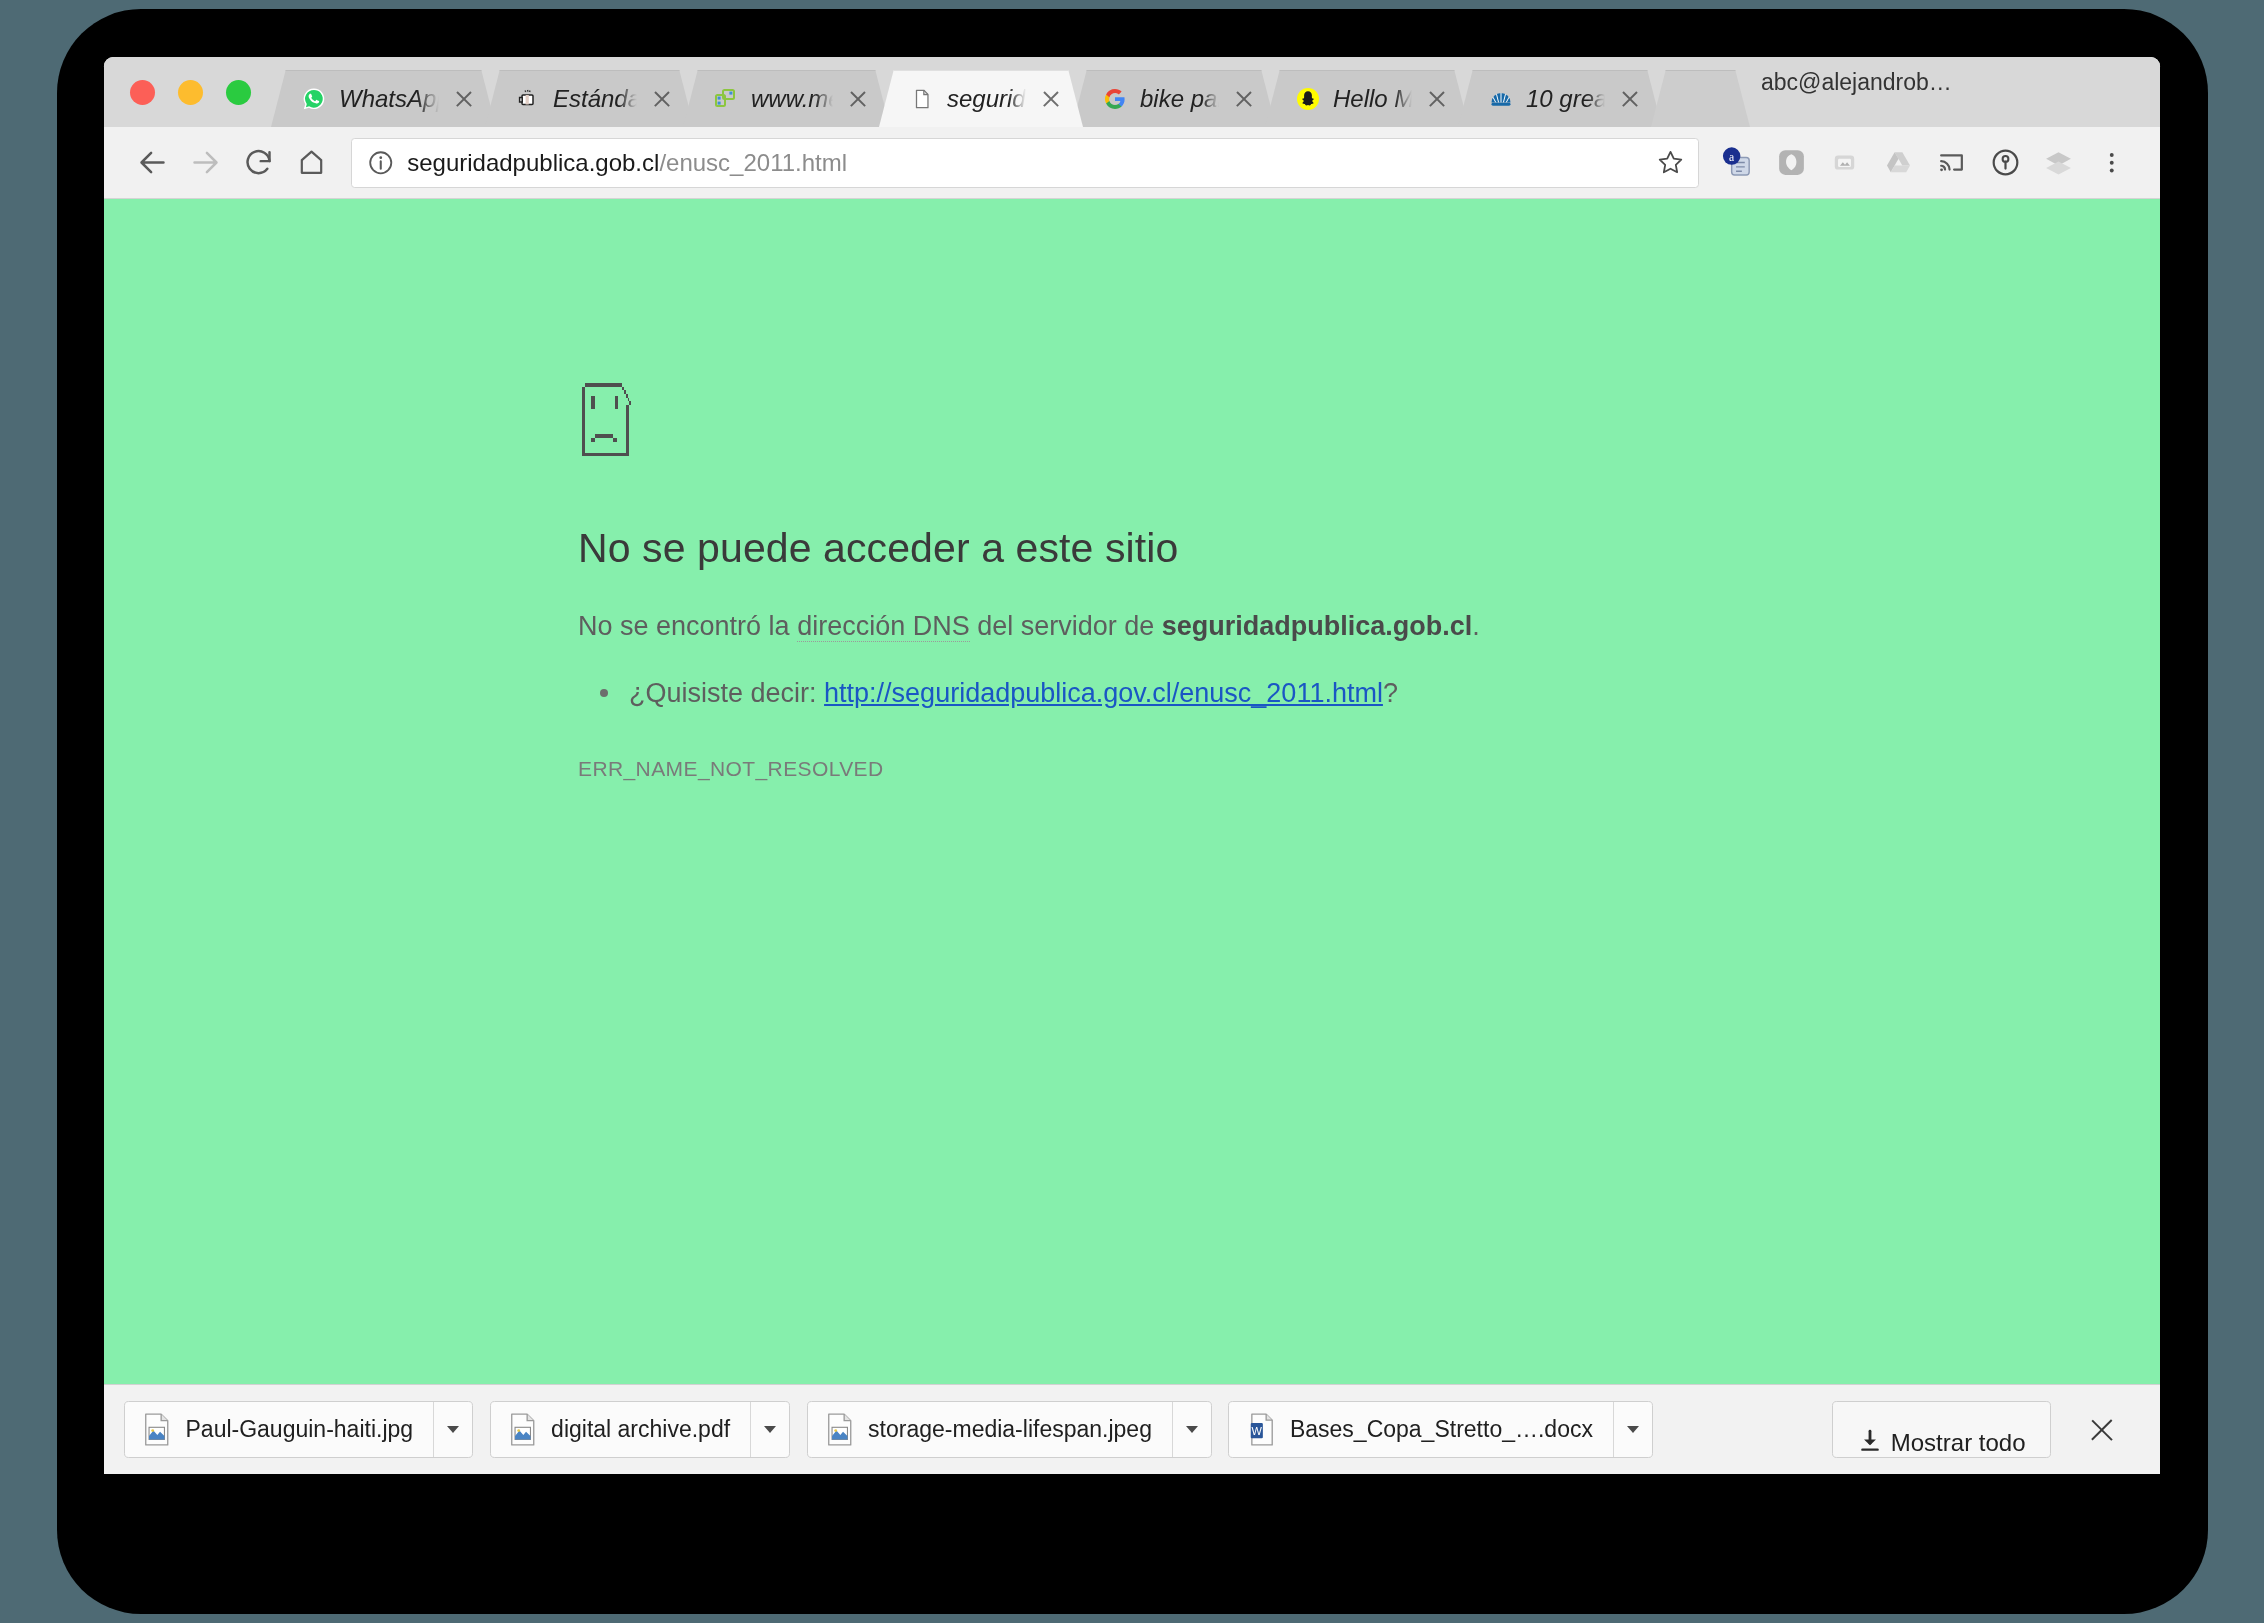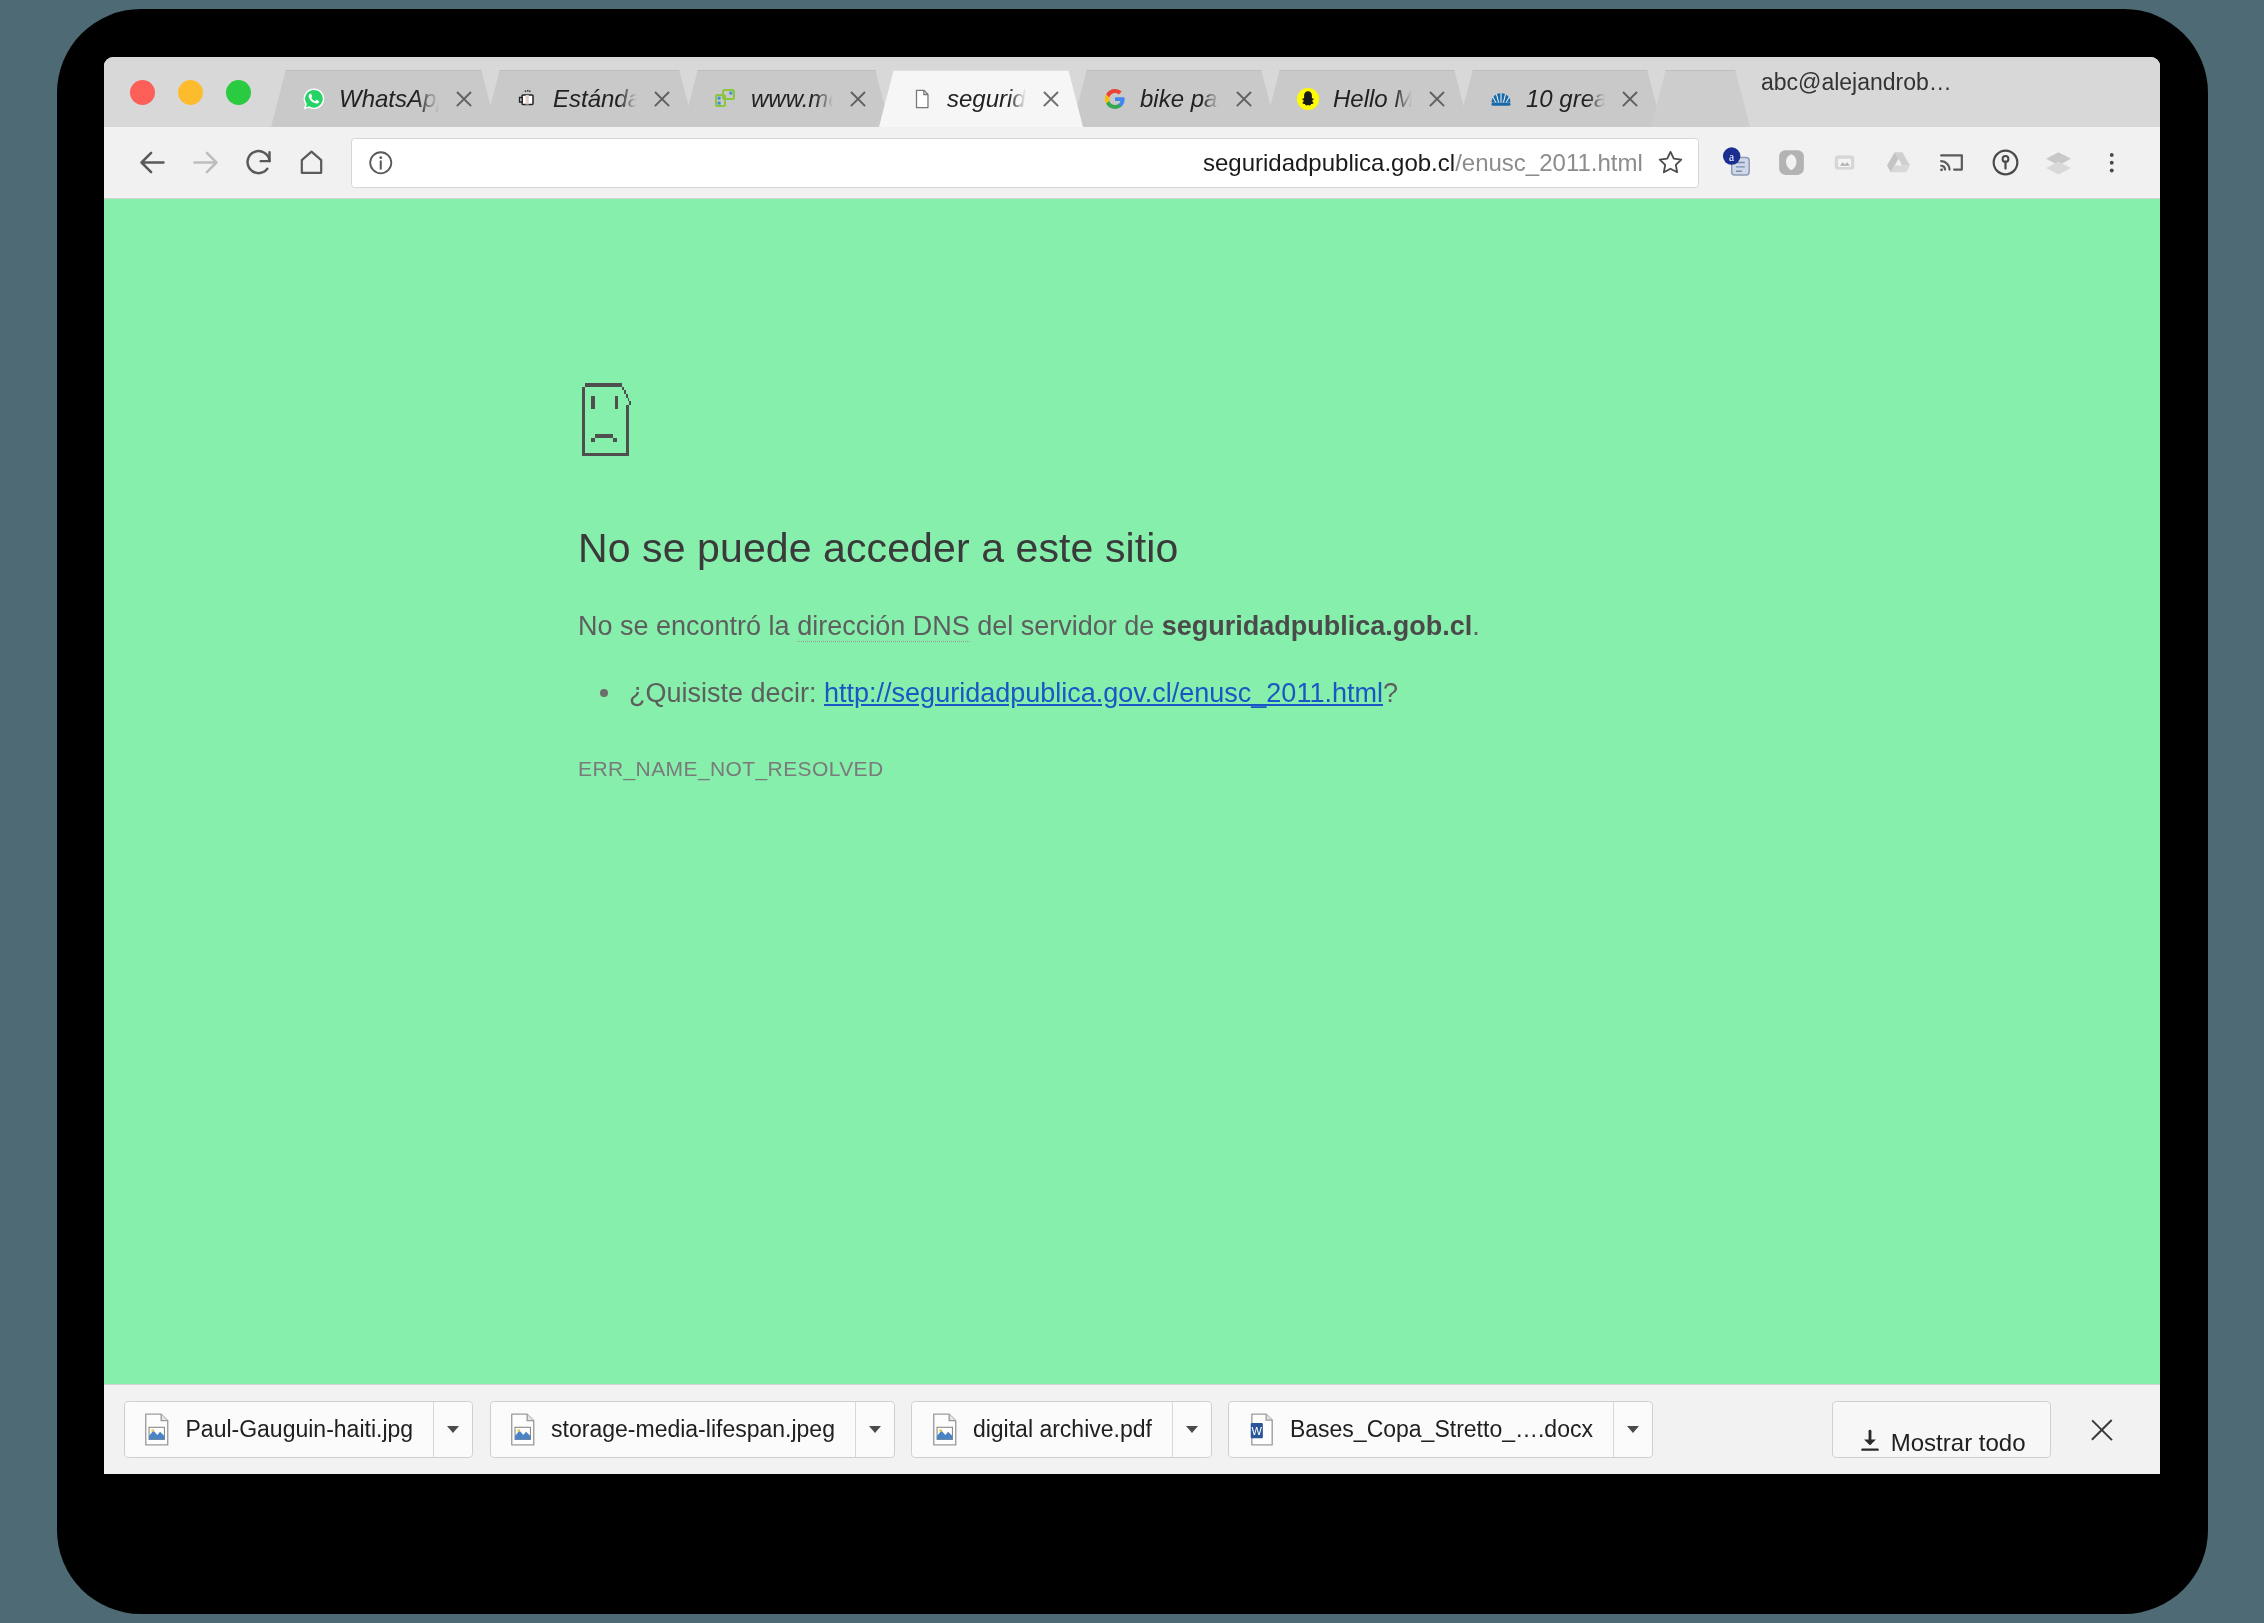--- a/index.html
+++ b/index.html
@@ -155,21 +155,20 @@
     padding: 0 13px 0 14.7px;
     gap: 13px;
     min-width: 0;
   }
   #omnibox-text {
     font-size: 24px;
     color: #8c8c8c;
     white-space: nowrap;
     overflow: hidden;
     flex: 1;
-    text-align: right;
   }
   #omnibox-text b { color: #1a1a1a; font-weight: 400; }
   .omni-icon { flex-shrink: 0; display: flex; }
   .toolbar-ext {
     width: 48px; height: 48px;
     display: flex; align-items: center; justify-content: center;
     flex-shrink: 0;
     margin-left: 5.5px;
   }
 
@@ -585,37 +584,37 @@
     <div class="download-item">
       <span class="dl-icon">
         <svg width="27.5" height="33" viewBox="0 0 24 30">
           <path d="M2 1h14l6 6v22H2z" fill="#fdfdfd" stroke="#9a9a9a" stroke-width="1.2" stroke-linejoin="round"></path>
           <path d="M16 1v6h6" fill="#e4e4e4" stroke="#9a9a9a" stroke-width="1.2"></path>
           <rect x="5" y="13" width="14" height="11" fill="#ffffff" stroke="#8a8a8a" stroke-width="1"></rect>
           <path d="M5 21l4-5 3.5 4 2.5-3 4 4v3H5z" fill="#4a84c4"></path>
           <circle cx="8.3" cy="16" r="1.3" fill="#e8c84a"></circle>
         </svg>
       </span>
-      <span class="dl-name">storage-media-lifespan.jpeg</span>
+      <span class="dl-name">digital archive.pdf</span>
       <span class="dl-caret">
           <i class="caret-glyph"></i>
         </span>
     </div>
 
     <div class="download-item">
       <span class="dl-icon">
         <svg width="27.5" height="33" viewBox="0 0 24 30">
           <path d="M2 1h14l6 6v22H2z" fill="#fdfdfd" stroke="#9a9a9a" stroke-width="1.2" stroke-linejoin="round"></path>
           <path d="M16 1v6h6" fill="#e4e4e4" stroke="#9a9a9a" stroke-width="1.2"></path>
           <rect x="5" y="13" width="14" height="11" fill="#ffffff" stroke="#8a8a8a" stroke-width="1"></rect>
           <path d="M5 21l4-5 3.5 4 2.5-3 4 4v3H5z" fill="#4a84c4"></path>
           <circle cx="8.3" cy="16" r="1.3" fill="#e8c84a"></circle>
         </svg>
       </span>
-      <span class="dl-name">digital archive.pdf</span>
+      <span class="dl-name">storage-media-lifespan.jpeg</span>
       <span class="dl-caret">
           <i class="caret-glyph"></i>
         </span>
     </div>
 
     <div class="download-item">
       <span class="dl-icon">
         <svg width="27.5" height="33" viewBox="0 0 24 30">
           <path d="M3 1h13l5.5 5.5V29H3z" fill="#fdfdfd" stroke="#9a9a9a" stroke-width="1.2" stroke-linejoin="round"></path>
           <path d="M16 1v5.5h5.5" fill="#e4e4e4" stroke="#9a9a9a" stroke-width="1.2"></path>

